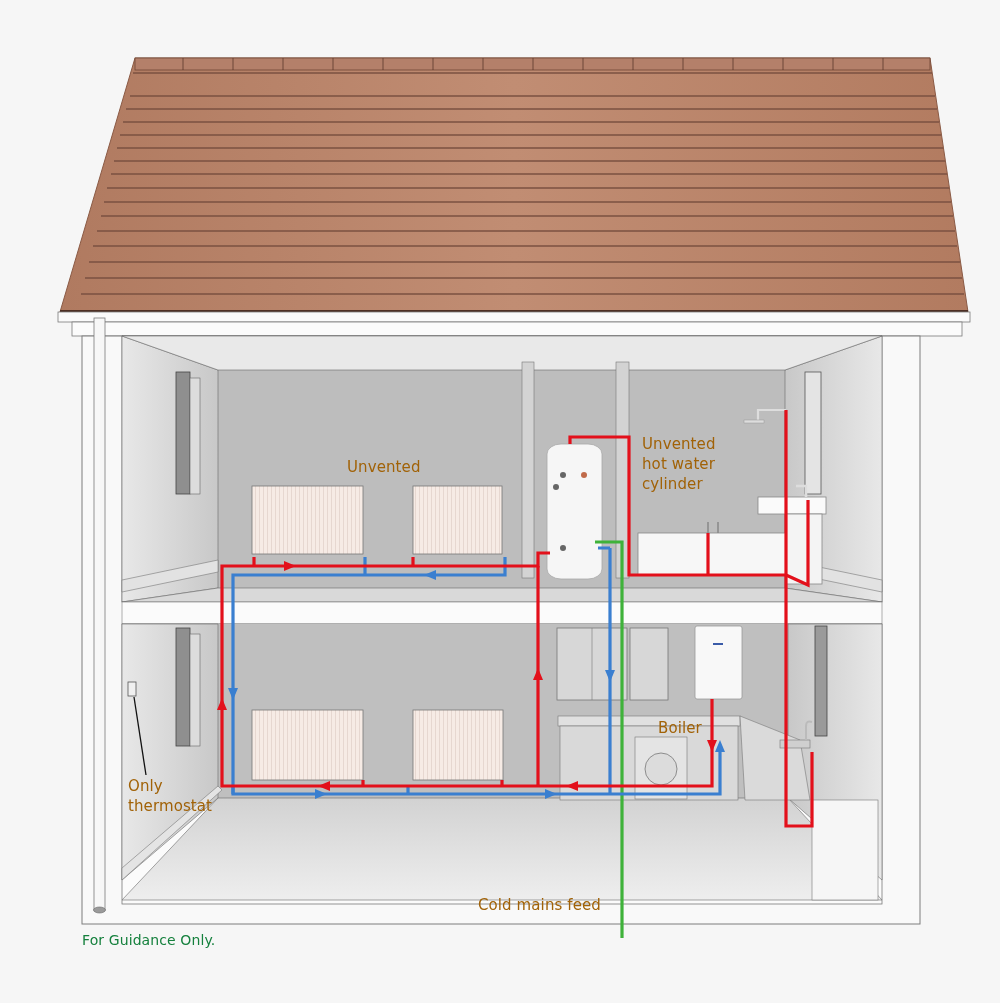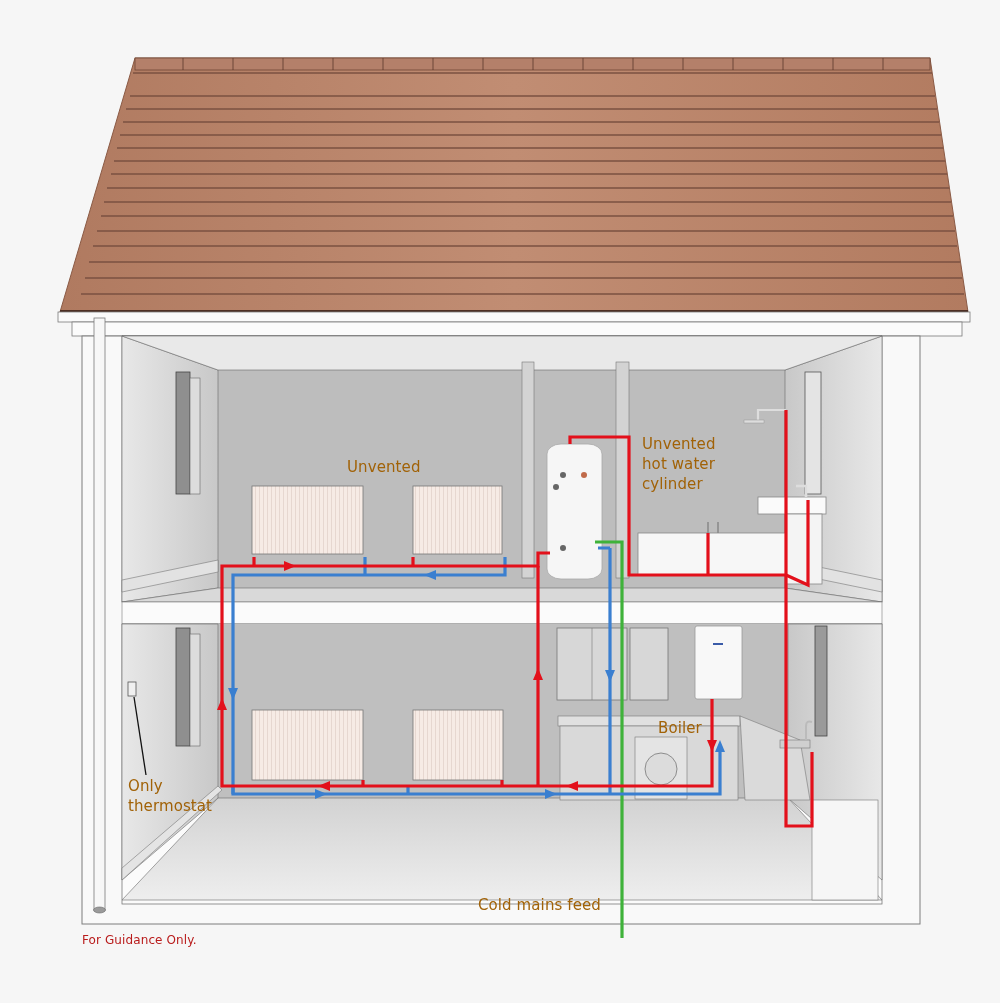--- a/index.html
+++ b/index.html
@@ -1,20 +1,20 @@
 <!DOCTYPE html>
 <html><head>
 <meta charset="utf-8">
 <style>
   html, body { margin: 0; padding: 0; background: #f6f6f6; }
   body { width: 1000px; height: 1003px; position: relative; overflow: hidden;
          font-family: "DejaVu Sans", "Liberation Sans", sans-serif; }
   #stage { position: absolute; left: 0; top: 0; width: 1000px; height: 1003px; }
   .label { position: absolute; color: #a16207; font-size: 15px; line-height: 20px; letter-spacing: 0.1px; }
-  .label.small { font-size: 12px; color: #b91c1c; }
+  .label.small { font-size: 14px; color: #15803d; }
   .label.multi { white-space: pre-line; line-height: 20px; }
 </style>
 </head>
 <body>
 
 <div id="stage">
 <svg width="1000" height="1003" viewBox="0 0 1000 1003" xmlns="http://www.w3.org/2000/svg">
   <defs>
     <linearGradient id="roofGrad" x1="0" y1="0" x2="1" y2="0">
       <stop offset="0" stop-color="#b07a60"></stop>

